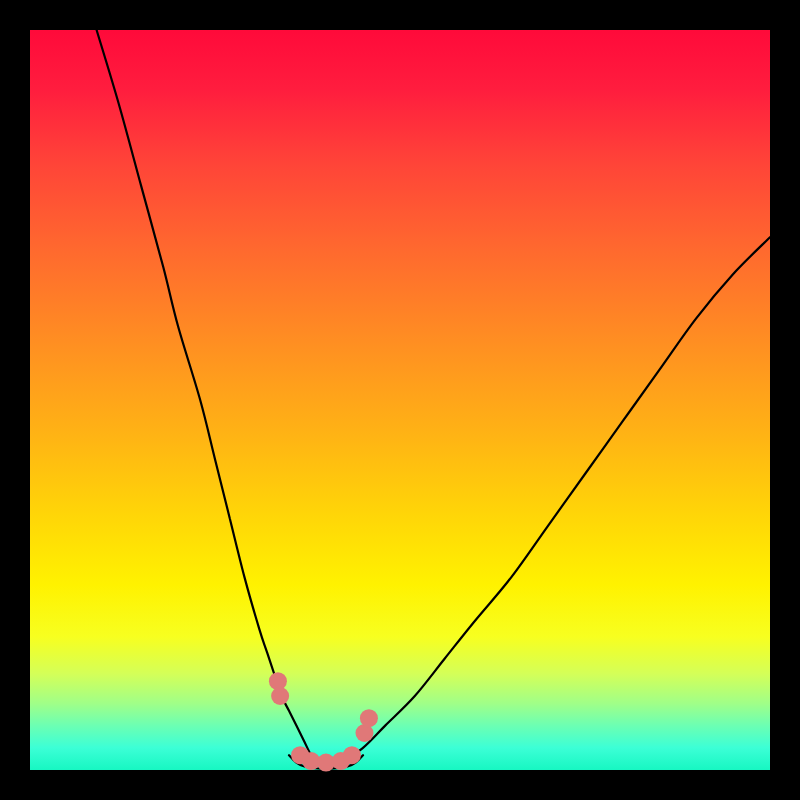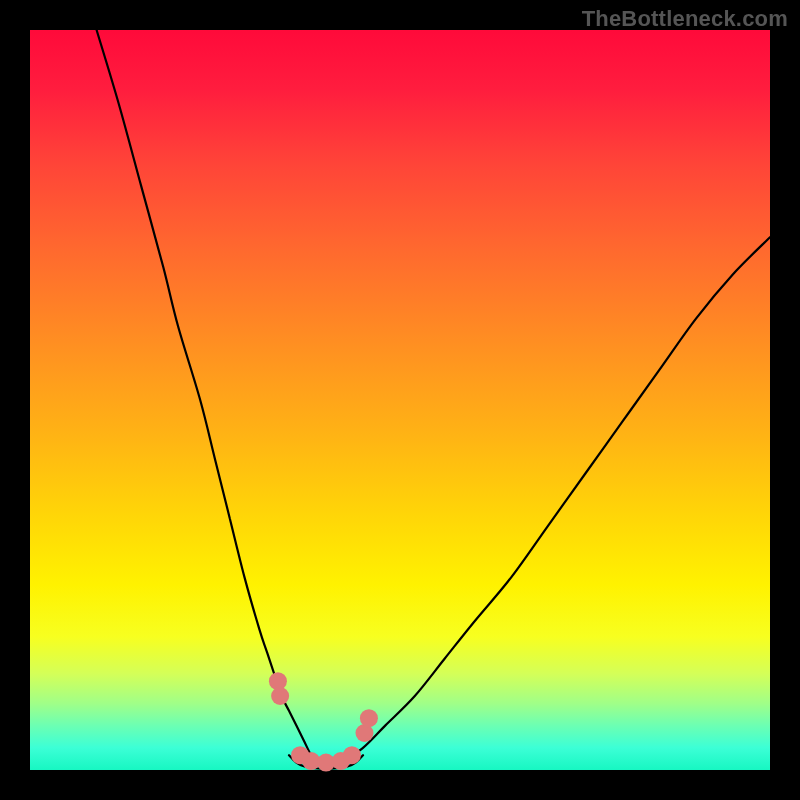--- a/index.html
+++ b/index.html
@@ -68,14 +68,13 @@
           <circle cx="270.09999999999997" cy="725.2" r="9" fill="#e07878"></circle>
           <circle cx="281.2" cy="731.12" r="9" fill="#e07878"></circle>
           <circle cx="296" cy="732.6" r="9" fill="#e07878"></circle>
           <circle cx="310.8" cy="731.12" r="9" fill="#e07878"></circle>
           <circle cx="321.9" cy="725.2" r="9" fill="#e07878"></circle>
           <circle cx="334.48" cy="703" r="9" fill="#e07878"></circle>
           <circle cx="338.91999999999996" cy="688.2" r="9" fill="#e07878"></circle>
         </g>
     </svg>
   </div>
-  <div class="watermark">TheBottleneck.com</div>
 </div>
 
 </body></html>

